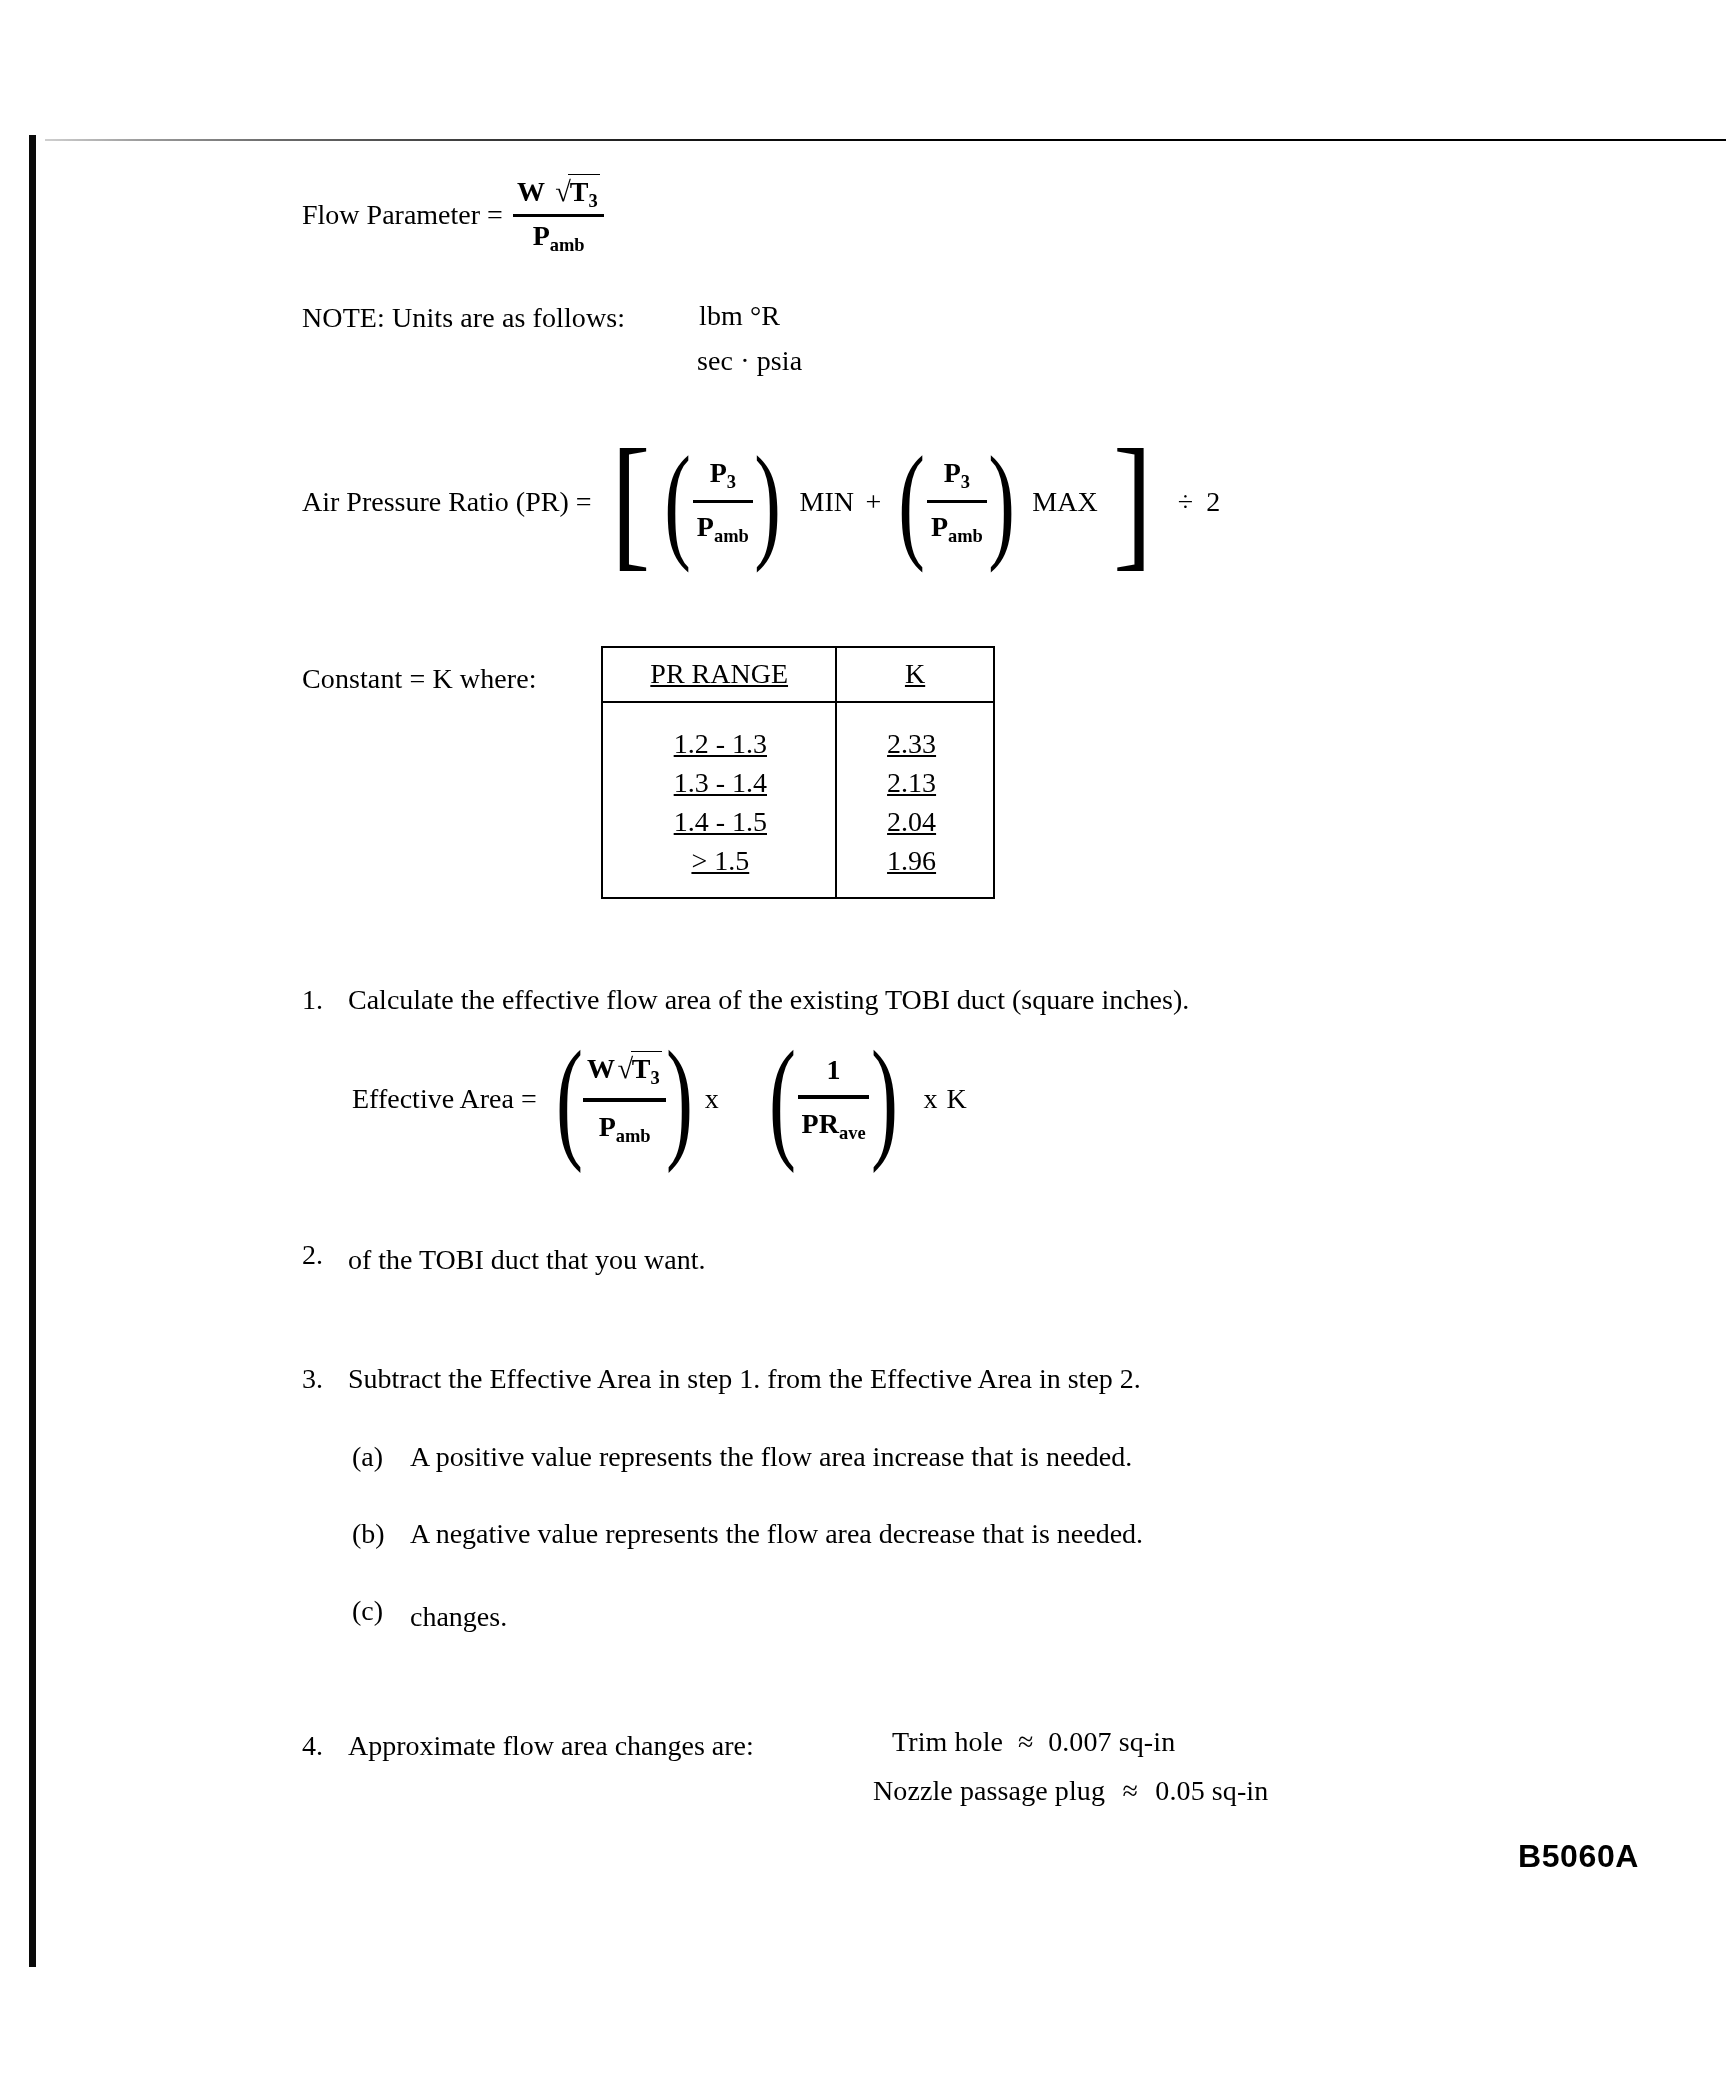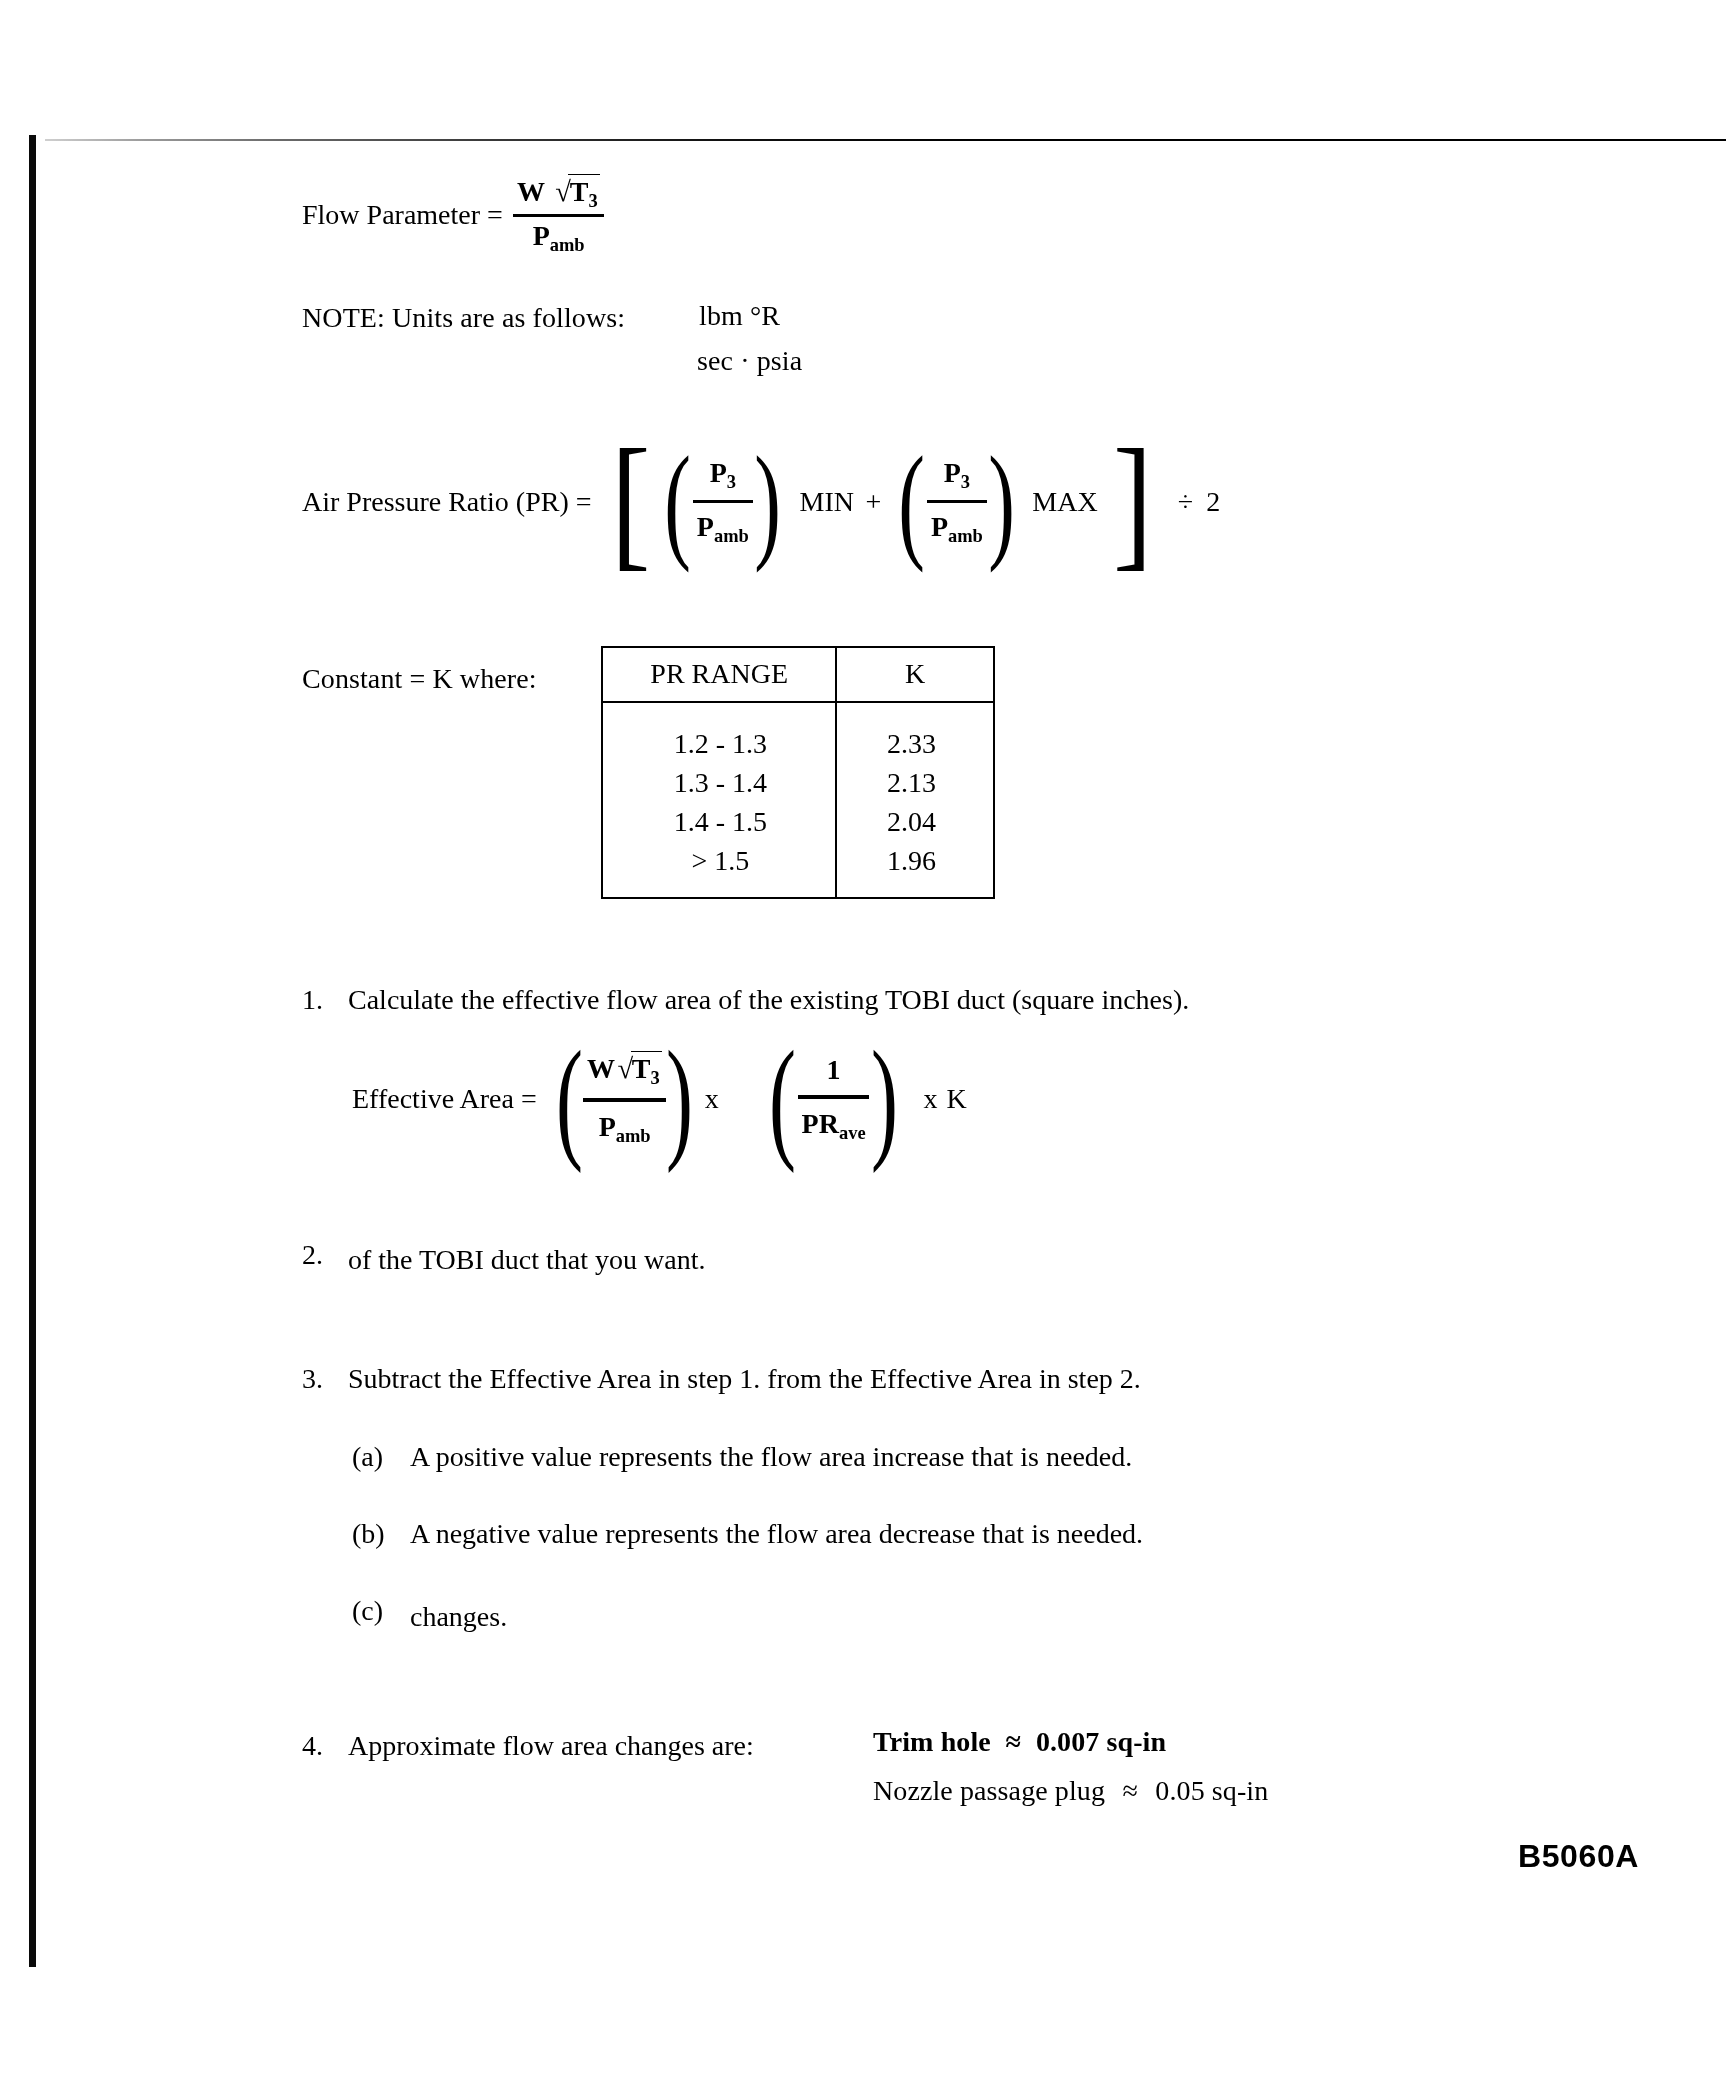--- a/index.html
+++ b/index.html
@@ -222,21 +222,21 @@
     <span style="margin:0 6.4px 0 9px;">MAX</span>
 
     <span class="brk" style="font-size:148px; line-height:0.62; margin:0 3.9px 0 3.9px; transform:scaleX(0.8);">]</span>
 
     <span style="margin-left:16.7px;">÷</span>
     <span style="margin-left:13px;">2</span>
   </div>
 
   <div class="txt" style="left:302px; top:665px;">Constant = K where:</div>
 
-  <table class="k-table" style="left:601px; top:646px;">
+  <table class="k-table" style="left:601px; top:646px;text-decoration:underline;">
     <thead>
       <tr>
         <th style="width:199px;">PR RANGE</th>
         <th style="width:122px;">K</th>
       </tr>
     </thead>
     <tbody>
       <tr class="spacer">
         <td class="rng"></td>
         <td class="kv"></td>
@@ -323,21 +323,21 @@
   <div class="num-item" style="left:352px; top:1593px; width:1131px;">
     <span class="marker">(c)</span>
     <span class="body" style="margin-left:58px; margin-top:6.4px;">changes.</span>
   </div>
 
   <div class="num-item" style="left:302px; top:1728px; width:836px;">
     <span class="marker">4.</span>
     <span class="body">Approximate flow area changes are:</span>
   </div>
 
-  <div class="txt" style="left:873px; top:1728px;font-weight:bold;">
+  <div class="txt" style="left:892px; top:1728px;">
     <span>Trim hole</span>
     <span style="margin:0 7.7px;">≈</span>
     <span>0.007 sq-in</span>
   </div>
 
   <div class="txt" style="left:873px; top:1777px;">
     <span>Nozzle passage plug</span>
     <span style="margin:0 10.3px;">≈</span>
     <span>0.05 sq-in</span>
   </div>

